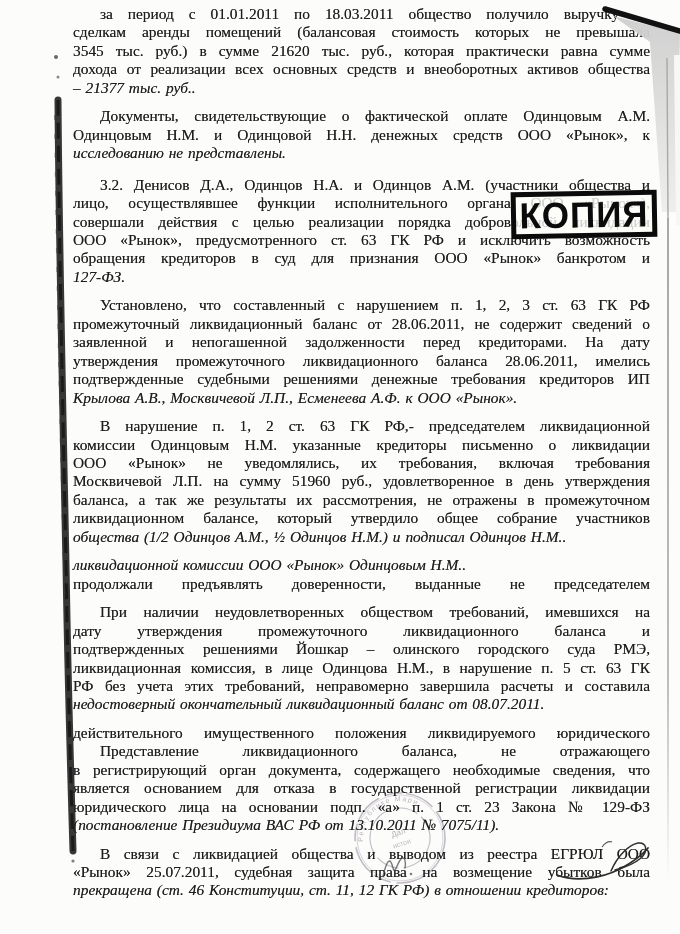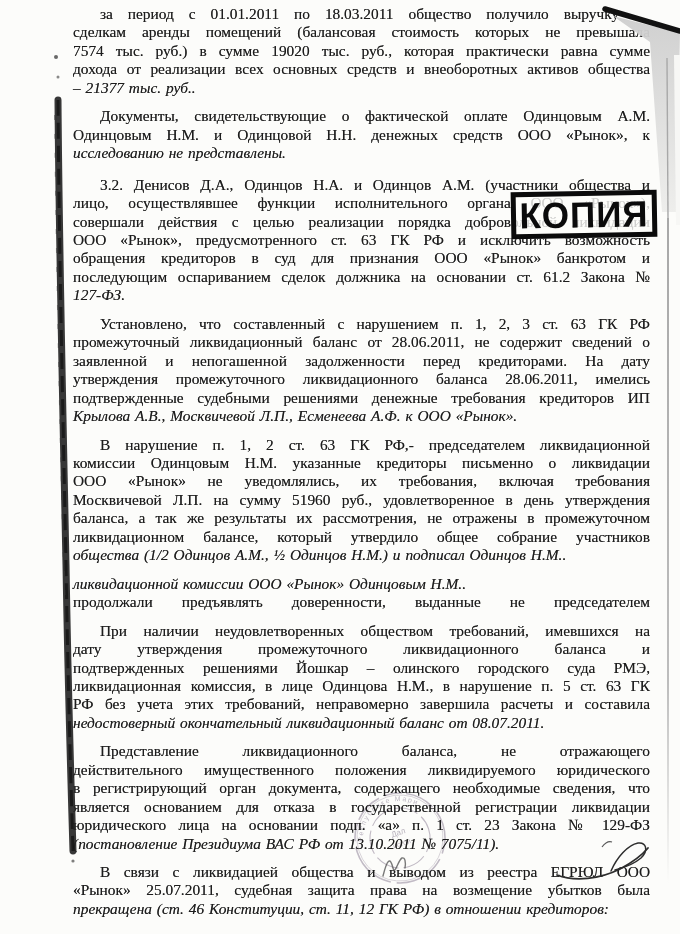--- a/index.html
+++ b/index.html
@@ -53,36 +53,35 @@
 </style>
 </head>
 <body>
 
 <div class="page">
 
   <div class="text-block">
       <div class="para">
         <div class="line indent">за период с 01.01.2011 по 18.03.2011 общество получило выручку по</div>
         <div class="line">сделкам аренды помещений (балансовая стоимость которых не превышала</div>
-        <div class="line">7574 тыс. руб.) в сумме 19020 тыс. руб., которая практически равна сумме</div>
+        <div class="line">3545 тыс. руб.) в сумме 21620 тыс. руб., которая практически равна сумме</div>
         <div class="line">дохода от реализации всех основных средств и внеоборотных активов общества</div>
         <div class="line last">– 21377 тыс. руб..</div>
       </div>
       <div class="para">
         <div class="line indent">Документы, свидетельствующие о фактической оплате Одинцовым А.М.</div>
         <div class="line">Одинцовым Н.М. и Одинцовой Н.Н.  денежных средств  ООО «Рынок», к</div>
         <div class="line last">исследованию не представлены.</div>
       </div>
       <div class="para gap">
         <div class="line indent">3.2. Денисов Д.А., Одинцов Н.А. и Одинцов А.М. (участники общества и</div>
         <div class="line">лицо, осуществлявшее функции исполнительного органа ООО «Рынок»),</div>
         <div class="line">совершали действия с целью реализации  порядка добровольной ликвидации</div>
         <div class="line">ООО «Рынок», предусмотренного ст. 63 ГК РФ и исключить возможность</div>
         <div class="line">обращения кредиторов в суд для признания ООО «Рынок» банкротом и</div>
-        <div class="line">последующим оспариванием сделок должника на основании ст. 61.2 Закона №</div>
         <div class="line last">127-ФЗ.</div>
       </div>
       <div class="para">
         <div class="line indent">Установлено, что составленный с нарушением п. 1, 2, 3 ст. 63 ГК РФ</div>
         <div class="line">промежуточный ликвидационный баланс от 28.06.2011, не содержит сведений о</div>
         <div class="line">заявленной и  непогашенной задолженности перед кредиторами. На дату</div>
         <div class="line">утверждения промежуточного ликвидационного баланса 28.06.2011, имелись</div>
         <div class="line">подтвержденные судебными решениями денежные требования кредиторов ИП</div>
         <div class="line last">Крылова А.В., Москвичевой Л.П., Есменеева А.Ф. к ООО «Рынок».</div>
       </div>
@@ -101,22 +100,22 @@
       </div>
       <div class="para">
         <div class="line indent">При наличии неудовлетворенных обществом требований, имевшихся на</div>
         <div class="line">дату  утверждения  промежуточного  ликвидационного  баланса  и</div>
         <div class="line">подтвержденных решениями Йошкар – олинского городского суда РМЭ,</div>
         <div class="line">ликвидационная комиссия, в лице Одинцова Н.М., в нарушение п. 5 ст. 63 ГК</div>
         <div class="line">РФ без учета этих требований, неправомерно завершила расчеты и составила</div>
         <div class="line last">недостоверный окончательный ликвидационный баланс от 08.07.2011.</div>
       </div>
       <div class="para">
+        <div class="line">действительного имущественного положения ликвидируемого юридического</div>
         <div class="line indent">Представление  ликвидационного  баланса,  не  отражающего</div>
-        <div class="line">действительного имущественного положения ликвидируемого юридического</div>
         <div class="line">в регистрирующий орган документа, содержащего необходимые сведения, что</div>
         <div class="line">является основанием для отказа в государственной регистрации ликвидации</div>
         <div class="line">юридического лица на основании подп. «а» п. 1 ст. 23 Закона № 129-ФЗ</div>
         <div class="line last">(постановление Президиума ВАС РФ от 13.10.2011 № 7075/11).</div>
       </div>
       <div class="para">
         <div class="line indent">В связи с ликвидацией общества и выводом из реестра ЕГРЮЛ ООО</div>
         <div class="line">«Рынок»   25.07.2011, судебная защита права на возмещение убытков была</div>
         <div class="line last">прекращена (ст. 46 Конституции, ст. 11, 12 ГК РФ) в отношении кредиторов:</div>
       </div>

